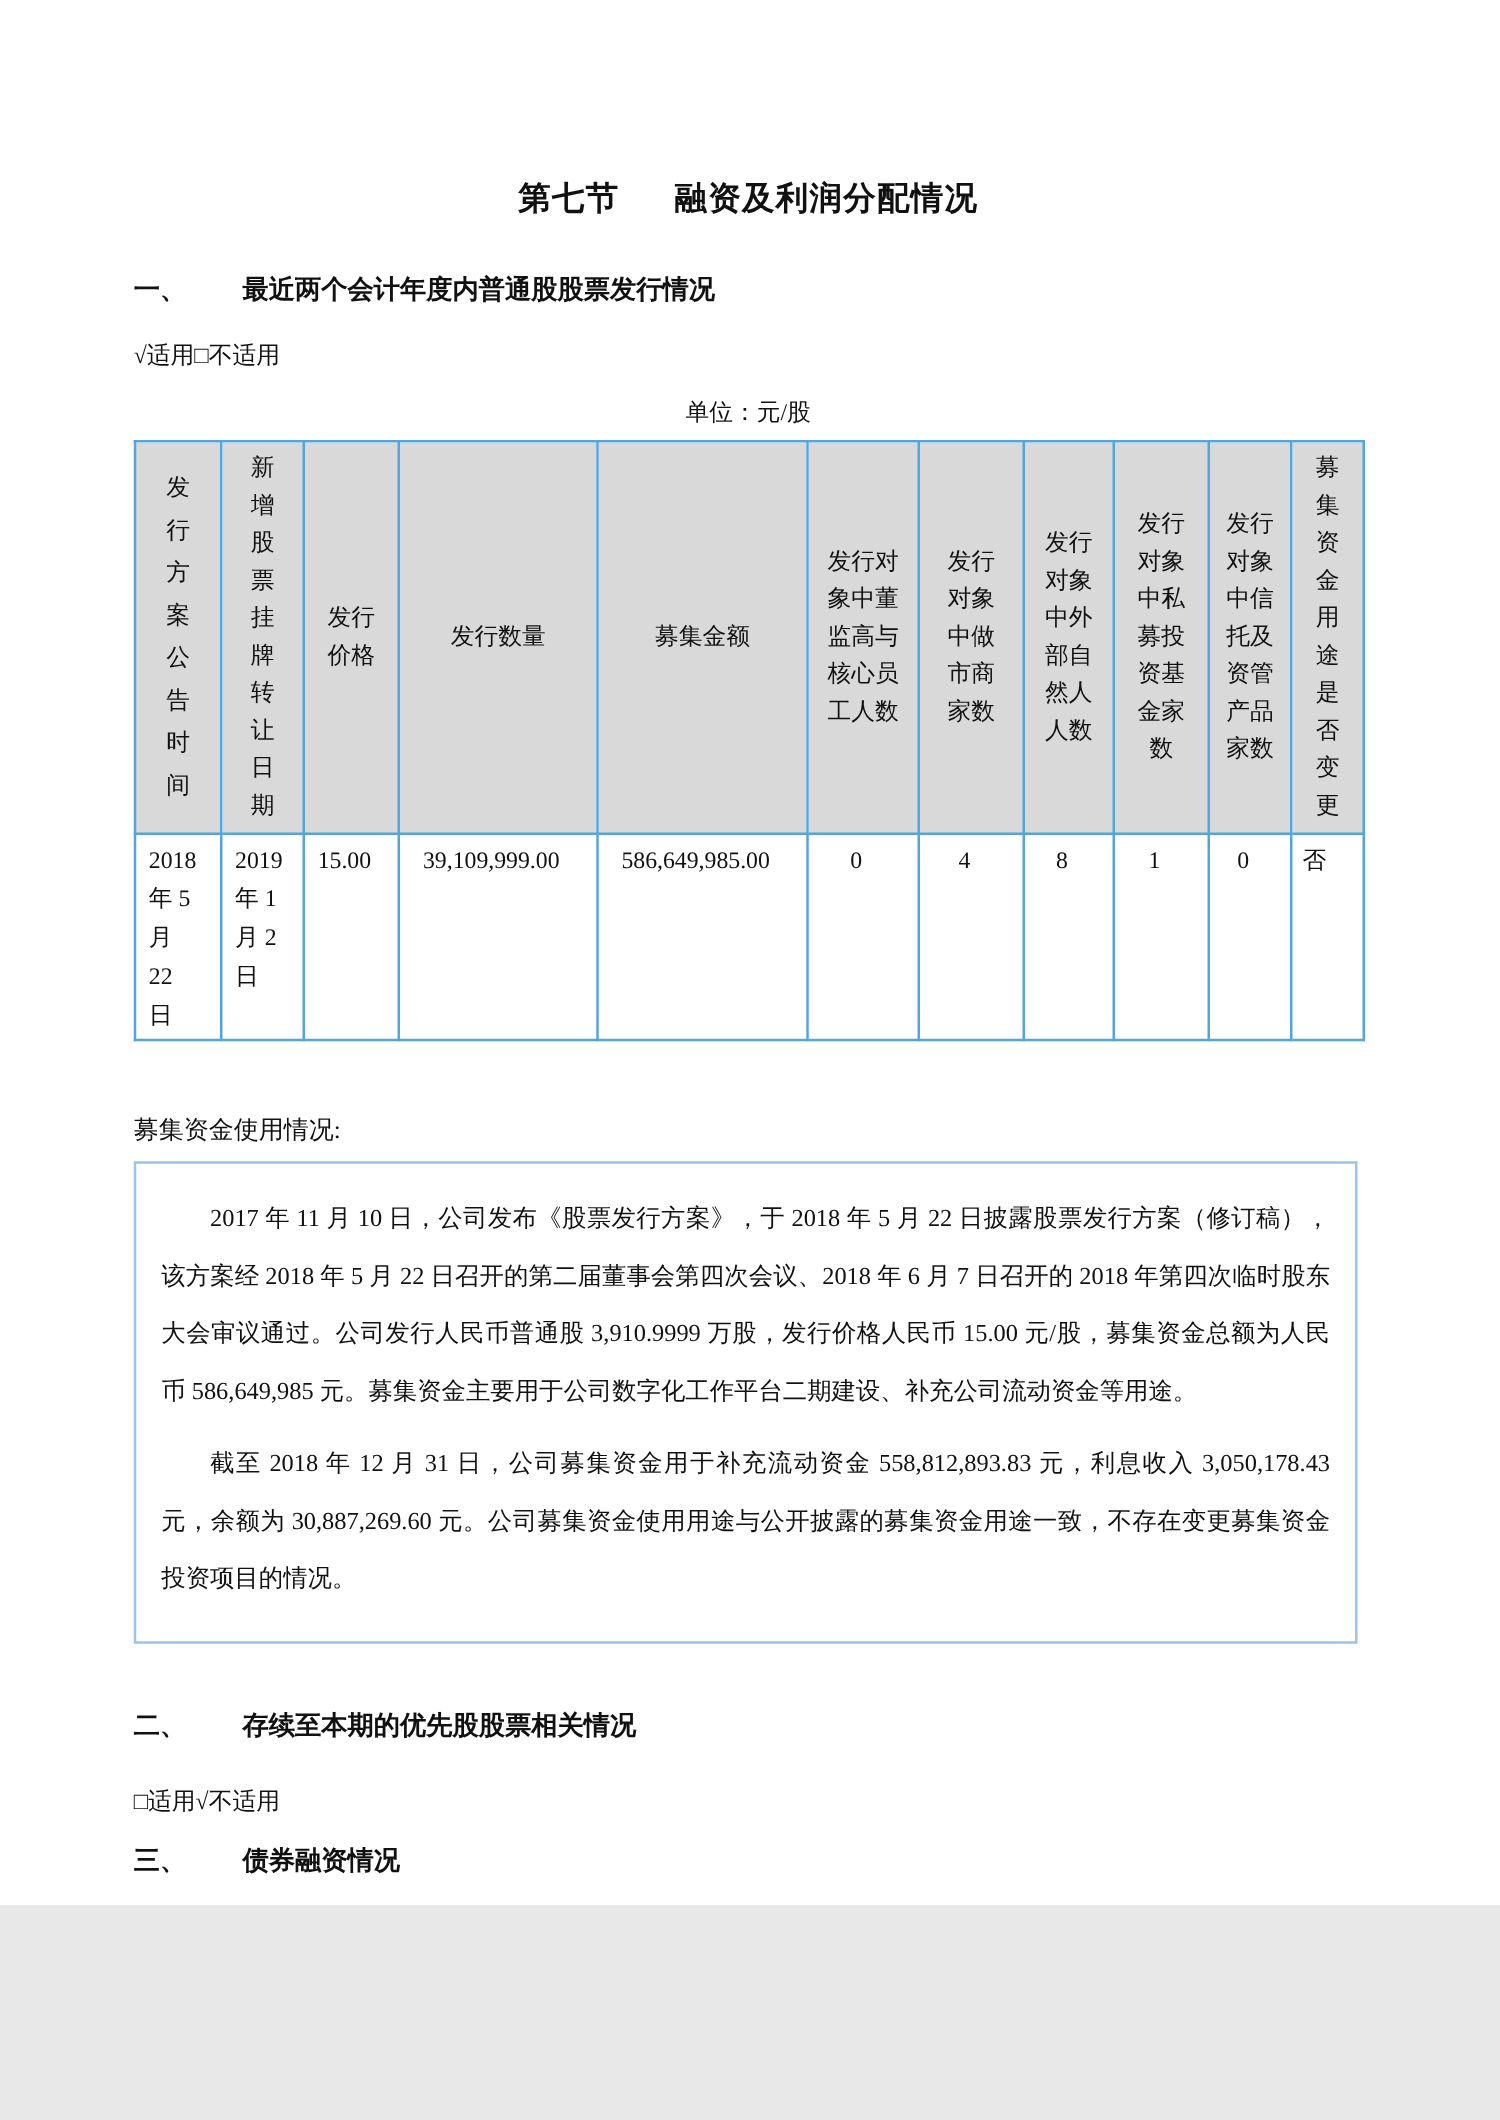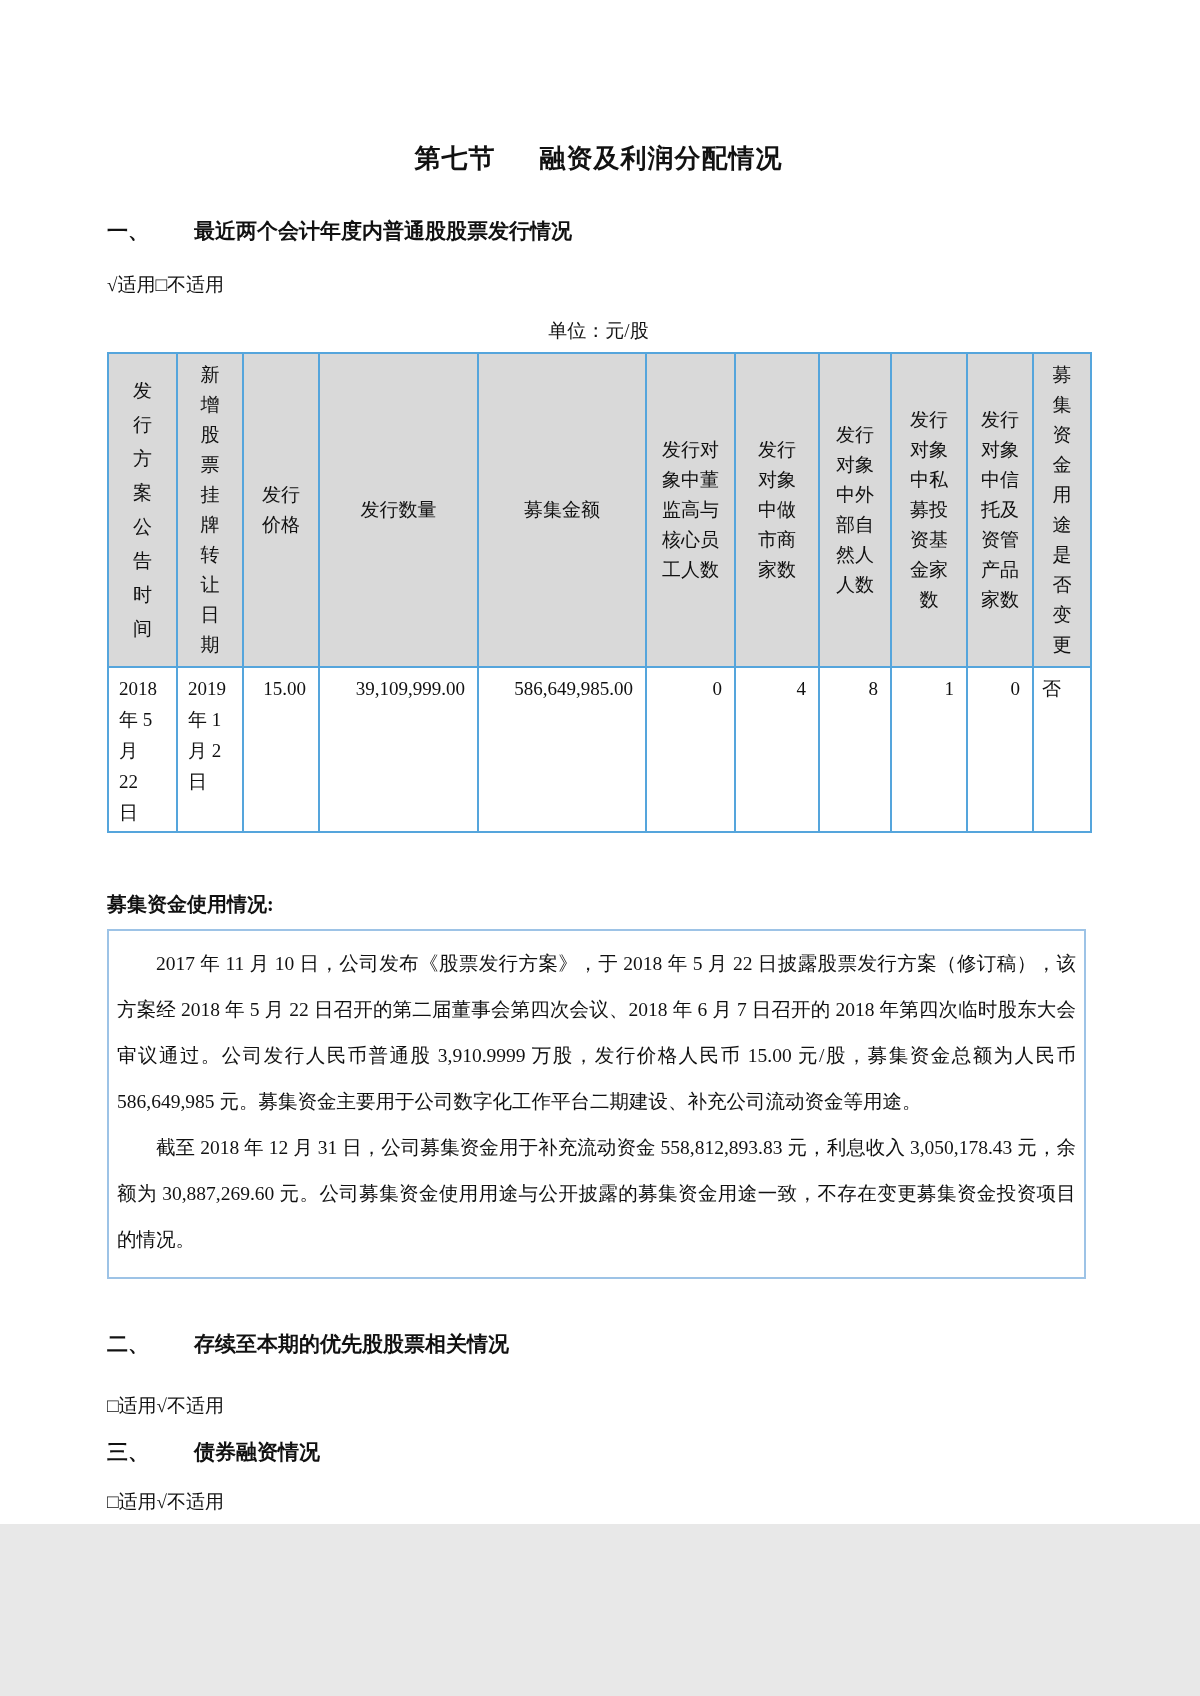--- a/index.html
+++ b/index.html
@@ -26,28 +26,28 @@
     white-space:pre-line;overflow:hidden;
   }
   tr.hdr{height:314px;}
   tr.hdr td{
     background:#d9d9d9;text-align:center;line-height:30px;padding:2px 2px;
   }
   tr.hdr td.lh-lg{line-height:34px;}
   tr.data{height:165px;}
   tr.data td{vertical-align:top;line-height:31px;padding-top:5px;background:#fff;}
   td.c-date{text-align:left;padding-left:10px;padding-right:4px;border-radius:32px;}
-  td.c-num{text-align:right;padding-right:12px;}
+  td.c-num{text-align:center;padding-right:12px;}
   td.c-flag{text-align:left;padding-left:8px;}
-  .fund-label{margin-top:58px;font-size:20px;font-weight:bold;line-height:26px;}
+  .fund-label{margin-top:58px;font-size:20px;font-weight:normal;line-height:26px;}
   .fund-box{
     margin-top:12px;border:2px solid #9dc3e6;padding:10px 8px 14px 8px;width:959px;
   }
   .fund-box p{
-    margin:0;font-size:19.5px;line-height:46px;text-align:justify;
+    margin:12px;font-size:19.5px;line-height:46px;text-align:justify;
     text-indent:2em;
   }
   .applic2{margin-top:34px;}
   .applic3{margin-top:22px;}
   .h-sec2{margin-top:50px;}
   .h-sec3{margin-top:18px;}
   .sub-bold{margin-top:6px;font-size:15px;font-weight:bold;line-height:28px;font-style:italic;}
   .page-num{
     position:absolute;left:0;right:0;top:1548px;text-align:center;
     font-family:"Liberation Sans","DejaVu Sans",sans-serif;font-size:16px;color:#ef4444;

